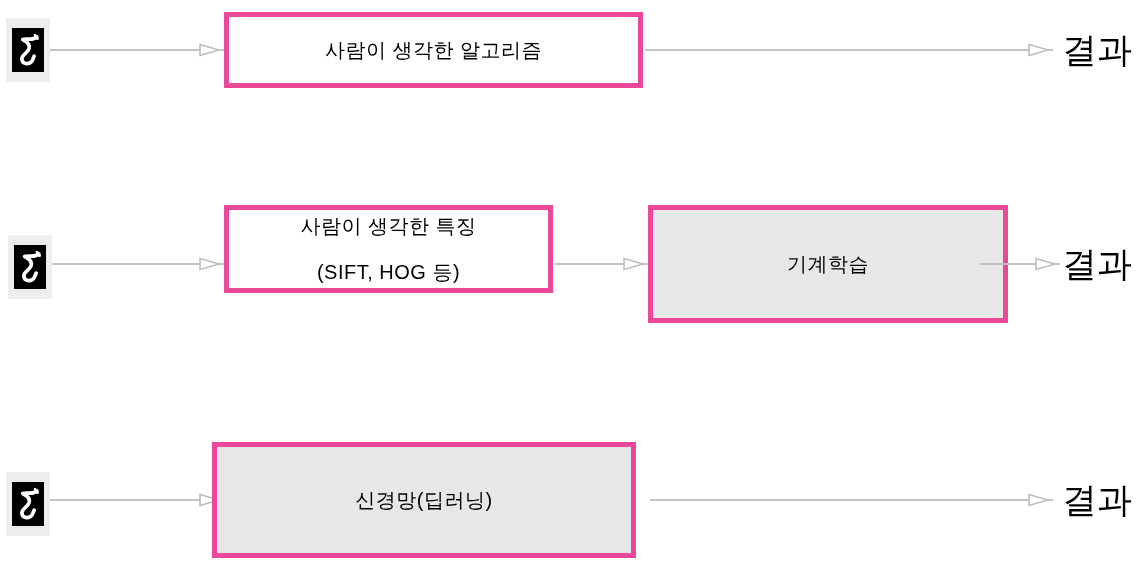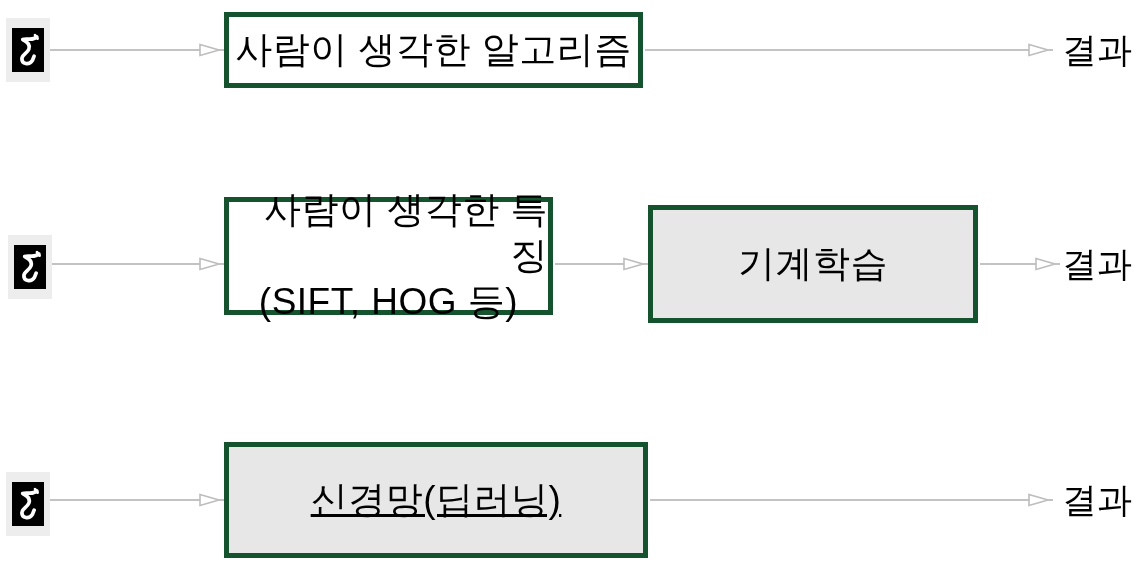--- a/index.html
+++ b/index.html
@@ -31,29 +31,29 @@
     height: 44px;
     background: #000000;
     display: flex;
     align-items: center;
     justify-content: center;
   }
   .digit-inner svg { display: block; }
   
   .box {
     position: absolute;
-    border: 5px solid #14532d;
+    border: 5px solid #ec4899;
     background: #ffffff;
     display: flex;
     flex-direction: column;
     align-items: center;
     justify-content: center;
-    text-align: right;
+    text-align: left;
     box-sizing: border-box;
-    font-size: 37px;
+    font-size: 20px;
     line-height: 46px;
     letter-spacing: 0.5px;
   }
   .box.gray { background: #e7e7e7; }
   
   .arrow { position: absolute; display: block; }
   .arrow line { stroke: #c3c3c3; stroke-width: 2; }
   .arrow path { fill: #ffffff; stroke: #bdbdbd; stroke-width: 1.6; }
   
   .result {
@@ -103,32 +103,32 @@
       </svg>
     </div>
   </div>
 
   <svg class="arrow" style="left:52px; top:256px;" width="172" height="16">
     <line x1="0" y1="8" x2="148" y2="8"></line>
     <path d="M148 2.5 L167 8 L148 13.5 Z"></path>
     <line x1="167" y1="8" x2="172" y2="8"></line>
   </svg>
 
-  <div class="box" style="left:224px; top:197px; width:329px; height:118px;">
+  <div class="box" style="left:224px; top:205px; width:329px; height:88px;">
     <span>사람이 생각한 특징</span>
     <span>(SIFT, HOG 등)</span>
   </div>
 
   <svg class="arrow" style="left:555px; top:256px;" width="93" height="16">
     <line x1="0" y1="8" x2="69" y2="8"></line>
     <path d="M69 2.5 L88 8 L69 13.5 Z"></path>
     <line x1="88" y1="8" x2="93" y2="8"></line>
   </svg>
 
-  <div class="box gray" style="left:648px; top:205px; width:330px; height:118px;">
+  <div class="box gray" style="left:648px; top:205px; width:360px; height:118px;">
     <span>기계학습</span>
   </div>
 
   <svg class="arrow" style="left:980px; top:256px;" width="80" height="16">
     <line x1="0" y1="8" x2="56" y2="8"></line>
     <path d="M56 2.5 L75 8 L56 13.5 Z"></path>
     <line x1="75" y1="8" x2="80" y2="8"></line>
   </svg>
 
   <span class="result" style="left:1062px; top:244px;">결과</span>
@@ -141,21 +141,21 @@
       </svg>
     </div>
   </div>
 
   <svg class="arrow" style="left:50px; top:492px;" width="174" height="16">
     <line x1="0" y1="8" x2="150" y2="8"></line>
     <path d="M150 2.5 L169 8 L150 13.5 Z"></path>
     <line x1="169" y1="8" x2="174" y2="8"></line>
   </svg>
 
-  <div class="box gray" style="left:224px; top:442px; width:424px; height:116px;text-decoration:underline;">
+  <div class="box gray" style="left:212px; top:442px; width:424px; height:116px;">
     <span>신경망(딥러닝)</span>
   </div>
 
   <svg class="arrow" style="left:650px; top:492px;" width="403" height="16">
     <line x1="0" y1="8" x2="379" y2="8"></line>
     <path d="M379 2.5 L398 8 L379 13.5 Z"></path>
     <line x1="398" y1="8" x2="403" y2="8"></line>
   </svg>
 
   <span class="result" style="left:1062px; top:480px;">결과</span>

